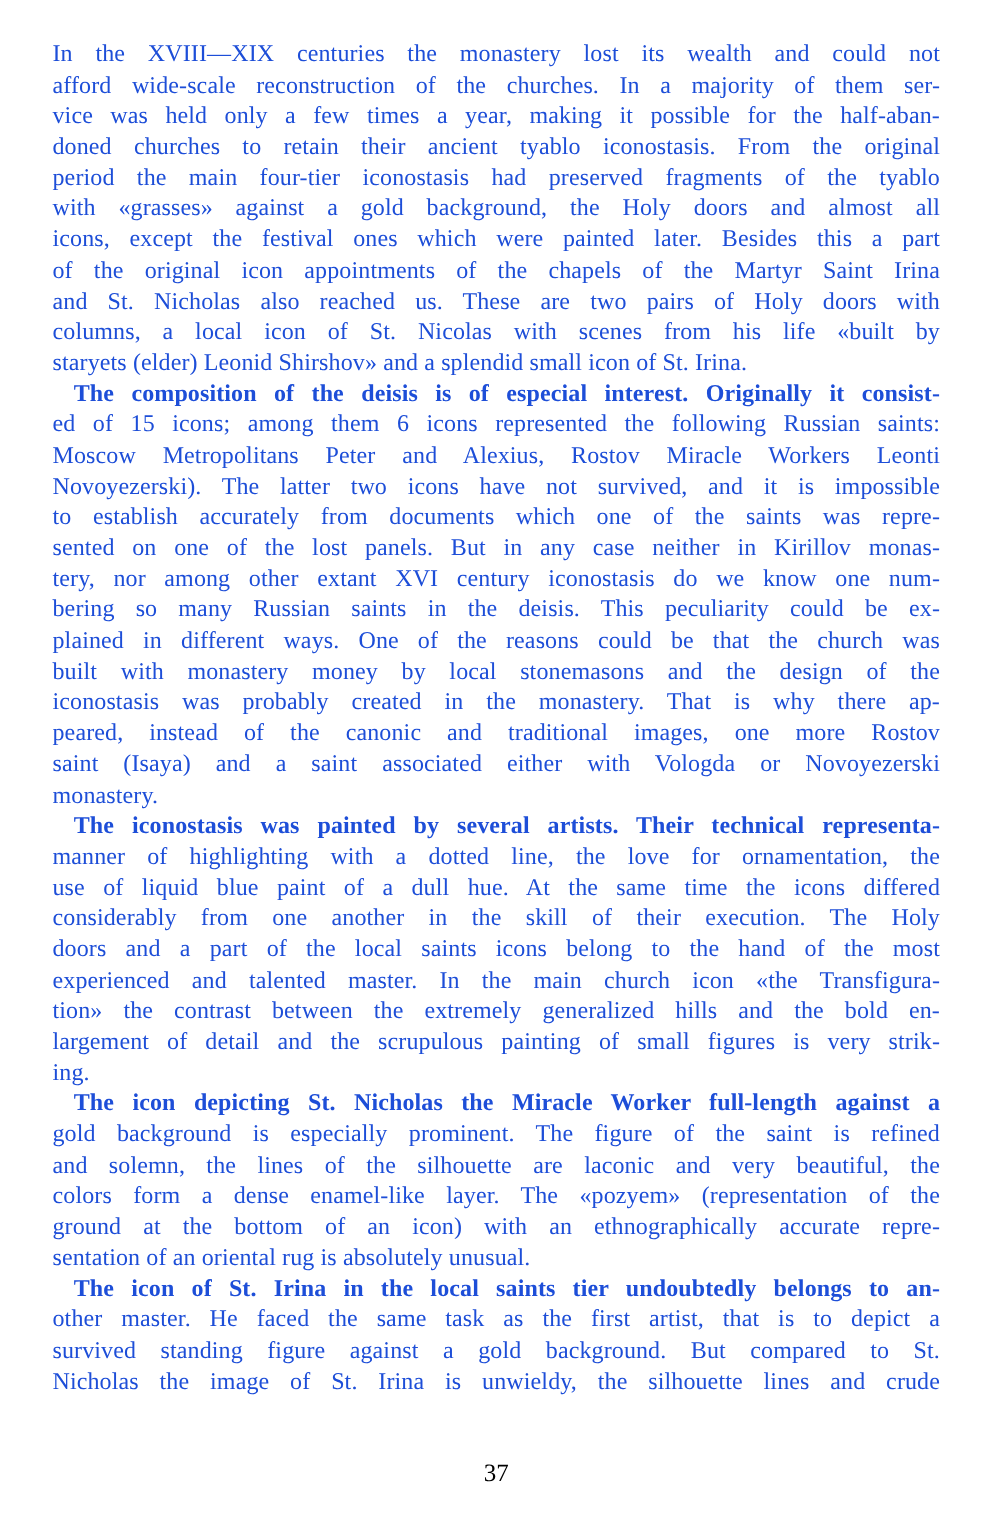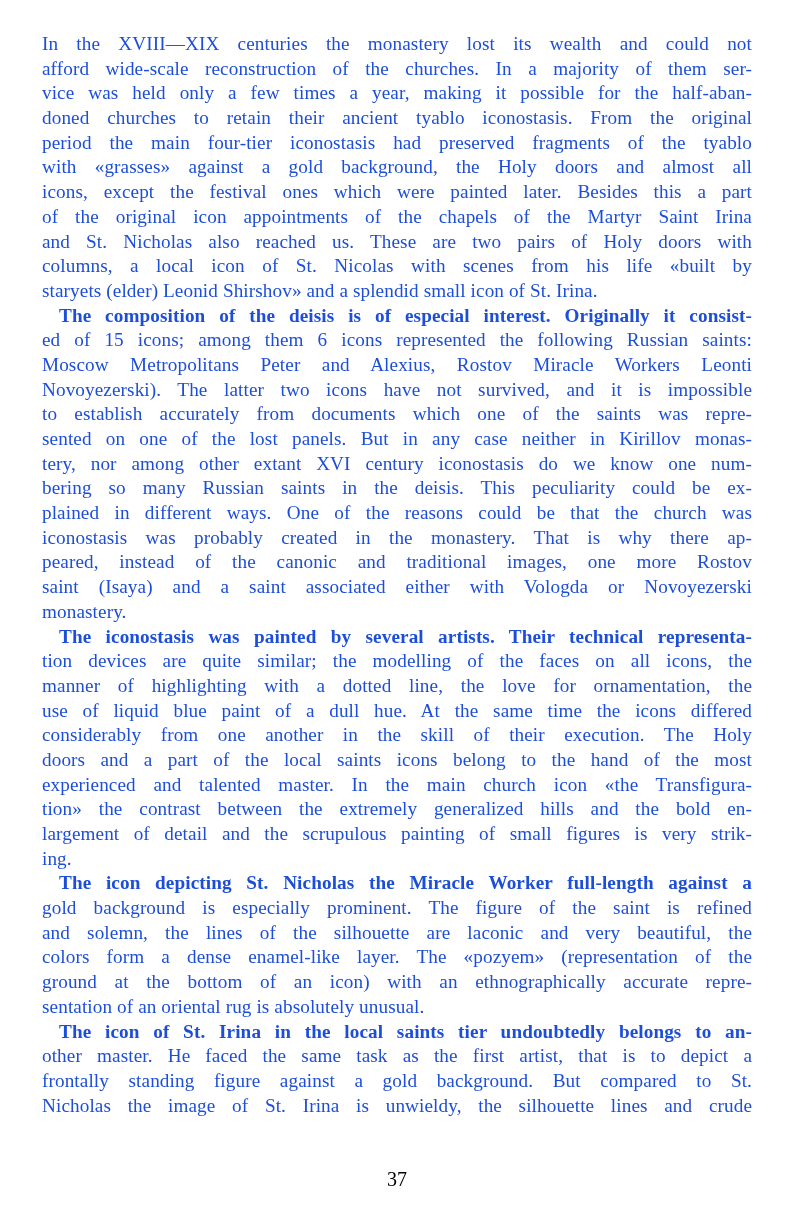--- a/index.html
+++ b/index.html
@@ -43,45 +43,45 @@
     <div class="paragraph">
       <span class="line indent">The composition of the deisis is of especial interest. Originally it consist-</span>
       <span class="line">ed of 15 icons; among them 6 icons represented the following Russian saints:</span>
       <span class="line">Moscow Metropolitans Peter and Alexius, Rostov Miracle Workers Leonti</span>
       <span class="line">Novoyezerski). The latter two icons have not survived, and it is impossible</span>
       <span class="line">to establish accurately from documents which one of the saints was repre-</span>
       <span class="line">sented on one of the lost panels. But in any case neither in Kirillov monas-</span>
       <span class="line">tery, nor among other extant XVI century iconostasis do we know one num-</span>
       <span class="line">bering so many Russian saints in the deisis. This peculiarity could be ex-</span>
       <span class="line">plained in different ways. One of the reasons could be that the church was</span>
+      <span class="line">built with monastery money by local stonemasons and the design of the</span>
       <span class="line">iconostasis was probably created in the monastery. That is why there ap-</span>
       <span class="line">peared, instead of the canonic and traditional images, one more Rostov</span>
       <span class="line">saint (Isaya) and a saint associated either with Vologda or Novoyezerski</span>
       <span class="line last">monastery.</span>
     </div>
     <div class="paragraph">
       <span class="line indent">The iconostasis was painted by several artists. Their technical representa-</span>
-      <span class="line">tion devices are quite similar; the modelling of the faces on all icons, the</span>
       <span class="line">manner of highlighting with a dotted line, the love for ornamentation, the</span>
       <span class="line">use of liquid blue paint of a dull hue. At the same time the icons differed</span>
       <span class="line">considerably from one another in the skill of their execution. The Holy</span>
       <span class="line">doors and a part of the local saints icons belong to the hand of the most</span>
       <span class="line">experienced and talented master. In the main church icon «the Transfigura-</span>
       <span class="line">tion» the contrast between the extremely generalized hills and the bold en-</span>
       <span class="line">largement of detail and the scrupulous painting of small figures is very strik-</span>
       <span class="line last">ing.</span>
     </div>
     <div class="paragraph">
       <span class="line indent">The icon depicting St. Nicholas the Miracle Worker full-length against a</span>
       <span class="line">gold background is especially prominent. The figure of the saint is refined</span>
       <span class="line">and solemn, the lines of the silhouette are laconic and very beautiful, the</span>
       <span class="line">colors form a dense enamel-like layer. The «pozyem» (representation of the</span>
       <span class="line">ground at the bottom of an icon) with an ethnographically accurate repre-</span>
       <span class="line last">sentation of an oriental rug is absolutely unusual.</span>
     </div>
     <div class="paragraph">
       <span class="line indent">The icon of St. Irina in the local saints tier undoubtedly belongs to an-</span>
       <span class="line">other master. He faced the same task as the first artist, that is to depict a</span>
-      <span class="line">frontally standing figure against a gold background. But compared to St.</span>
+      <span class="line">survived standing figure against a gold background. But compared to St.</span>
       <span class="line">Nicholas the image of St. Irina is unwieldy, the silhouette lines and crude</span>
     </div>
   </div>
 <div class="page-number">37</div>
 
 </body></html>

